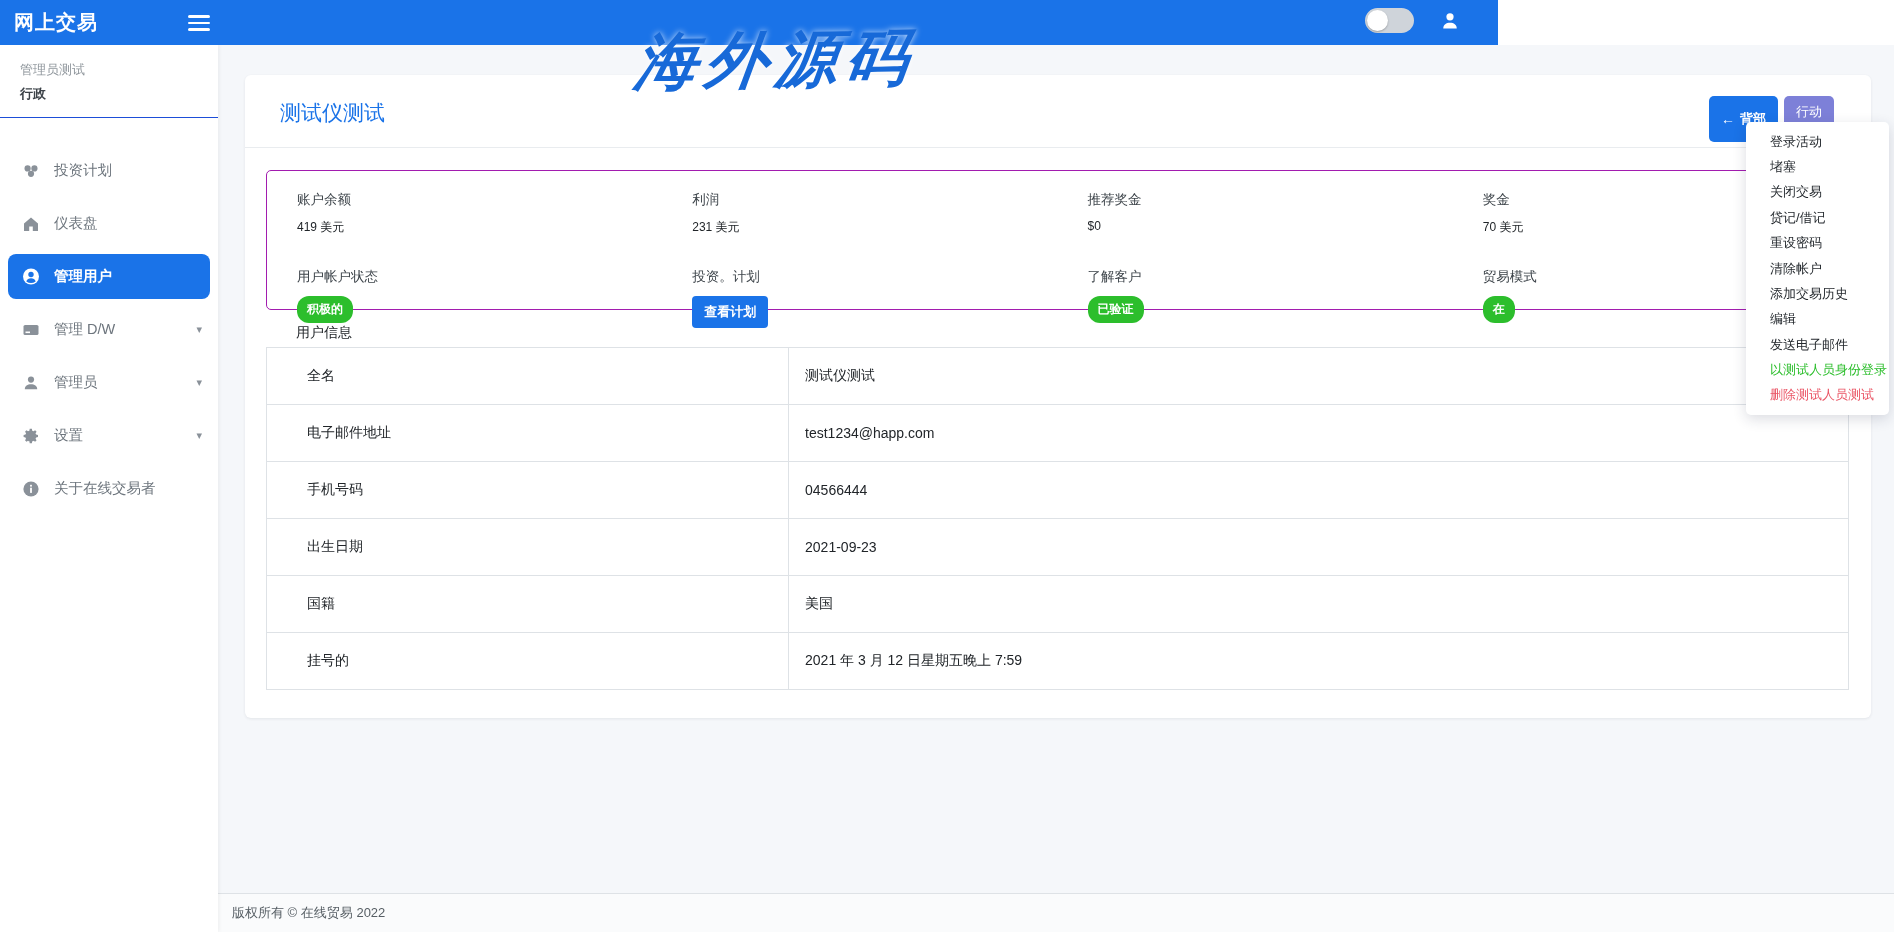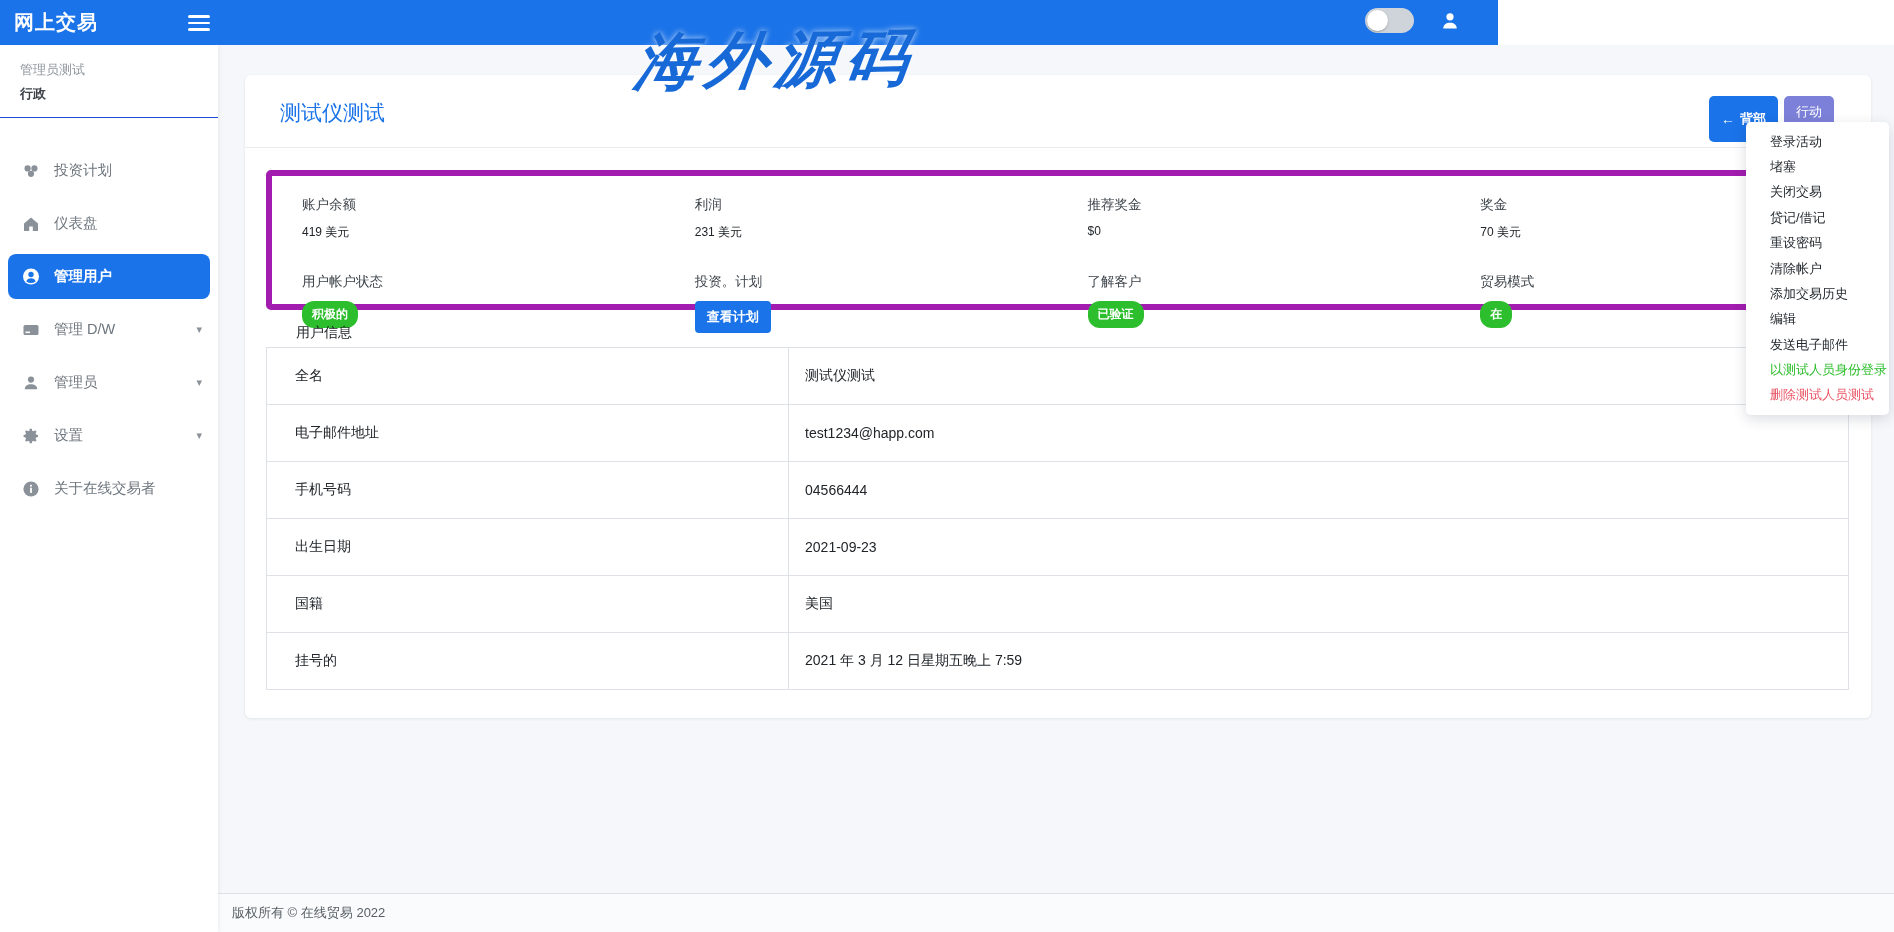--- a/index.html
+++ b/index.html
@@ -38,34 +38,34 @@
   .card-header { height:73px; border-bottom:1px solid #e9ecef; position:relative; }
   .page-title { position:absolute; left:35px; top:24px; font-size:21px; color:#1a73e8; }
   .header-btns { position:absolute; right:37px; top:21px; display:flex; gap:6px; }
   .btn { border:none; border-radius:5px; color:#ffffff; font-size:13px; padding:7px 12px; cursor:pointer; font-family:inherit; display:flex; align-items:center; gap:5px; }
   .btn-back { background:#1a73e8; font-weight:bold; }
   .btn-actions { background:#7d80d8;flex-direction:column; }
   .btn .arrow { font-weight:bold; font-size:14px; line-height:1; }
   .btn .caret { font-size:9px; line-height:1; }
 
   
-  .stats-box { position:absolute; left:21px; top:95px; width:1583px; height:140px; border:6px solid #a21caf; border-radius:5px; padding:20px 0 0 0; }
+  .stats-box { position:absolute; left:21px; top:95px; width:1583px; height:140px; border:1px solid #a21caf; border-radius:5px; padding:20px 0 0 0; }
   .stats-grid { display:grid; grid-template-columns:repeat(4,1fr); }
   .stat-cell { padding-left:30px; }
   .stat-label { font-size:13.5px; color:#3c4349; margin-bottom:10px; }
   .stat-value { font-size:12px; color:#212529; }
   .status-grid { display:grid; grid-template-columns:repeat(4,1fr); margin-top:32px; }
   .badge { display:inline-block; background:#2cbe2c; color:#ffffff; font-size:12px; font-weight:bold; padding:5px 10px; border-radius:12px; }
   .btn-plan { display:inline-block; background:#1a73e8; color:#ffffff; font-size:13px; font-weight:bold; padding:7px 12px; border-radius:4px; border:none; cursor:pointer; font-family:inherit; }
 
   
   .info-title { position:absolute; left:51px; top:249px; font-size:14px; color:#212529; }
   .info-table { position:absolute; left:21px; top:272px; width:1583px; border-collapse:collapse; }
   .info-table td { border:1px solid #dee2e6; height:57px; font-size:14px; color:#212529; vertical-align:middle; }
-  .info-table td.k { width:33%; padding-left:28px; }
+  .info-table td.k { width:33%; padding-left:40px; }
   .info-table td.v { padding-left:16px; }
 
   
   .dropdown { position:absolute; left:1735px; top:122px; width:143px; background:#ffffff; border-radius:5px; box-shadow:0 4px 14px rgba(30,40,70,.16); padding:7px 0; z-index:60;margin-left:11px; }
   .dd-item { font-size:13px; color:#24292e; padding:3.7px 10px 3.7px 24px; cursor:pointer; white-space:nowrap; }
   .dd-item.success { color:#2cbe2c; }
   .dd-item.danger { color:#ea5464; }
 
   
   .footer { position:absolute; left:0; right:0; bottom:0; height:39px; border-top:1px solid #dee2e6; line-height:38px; padding-left:14px; font-size:13px; color:#565e64; background:#fafbfc; }

